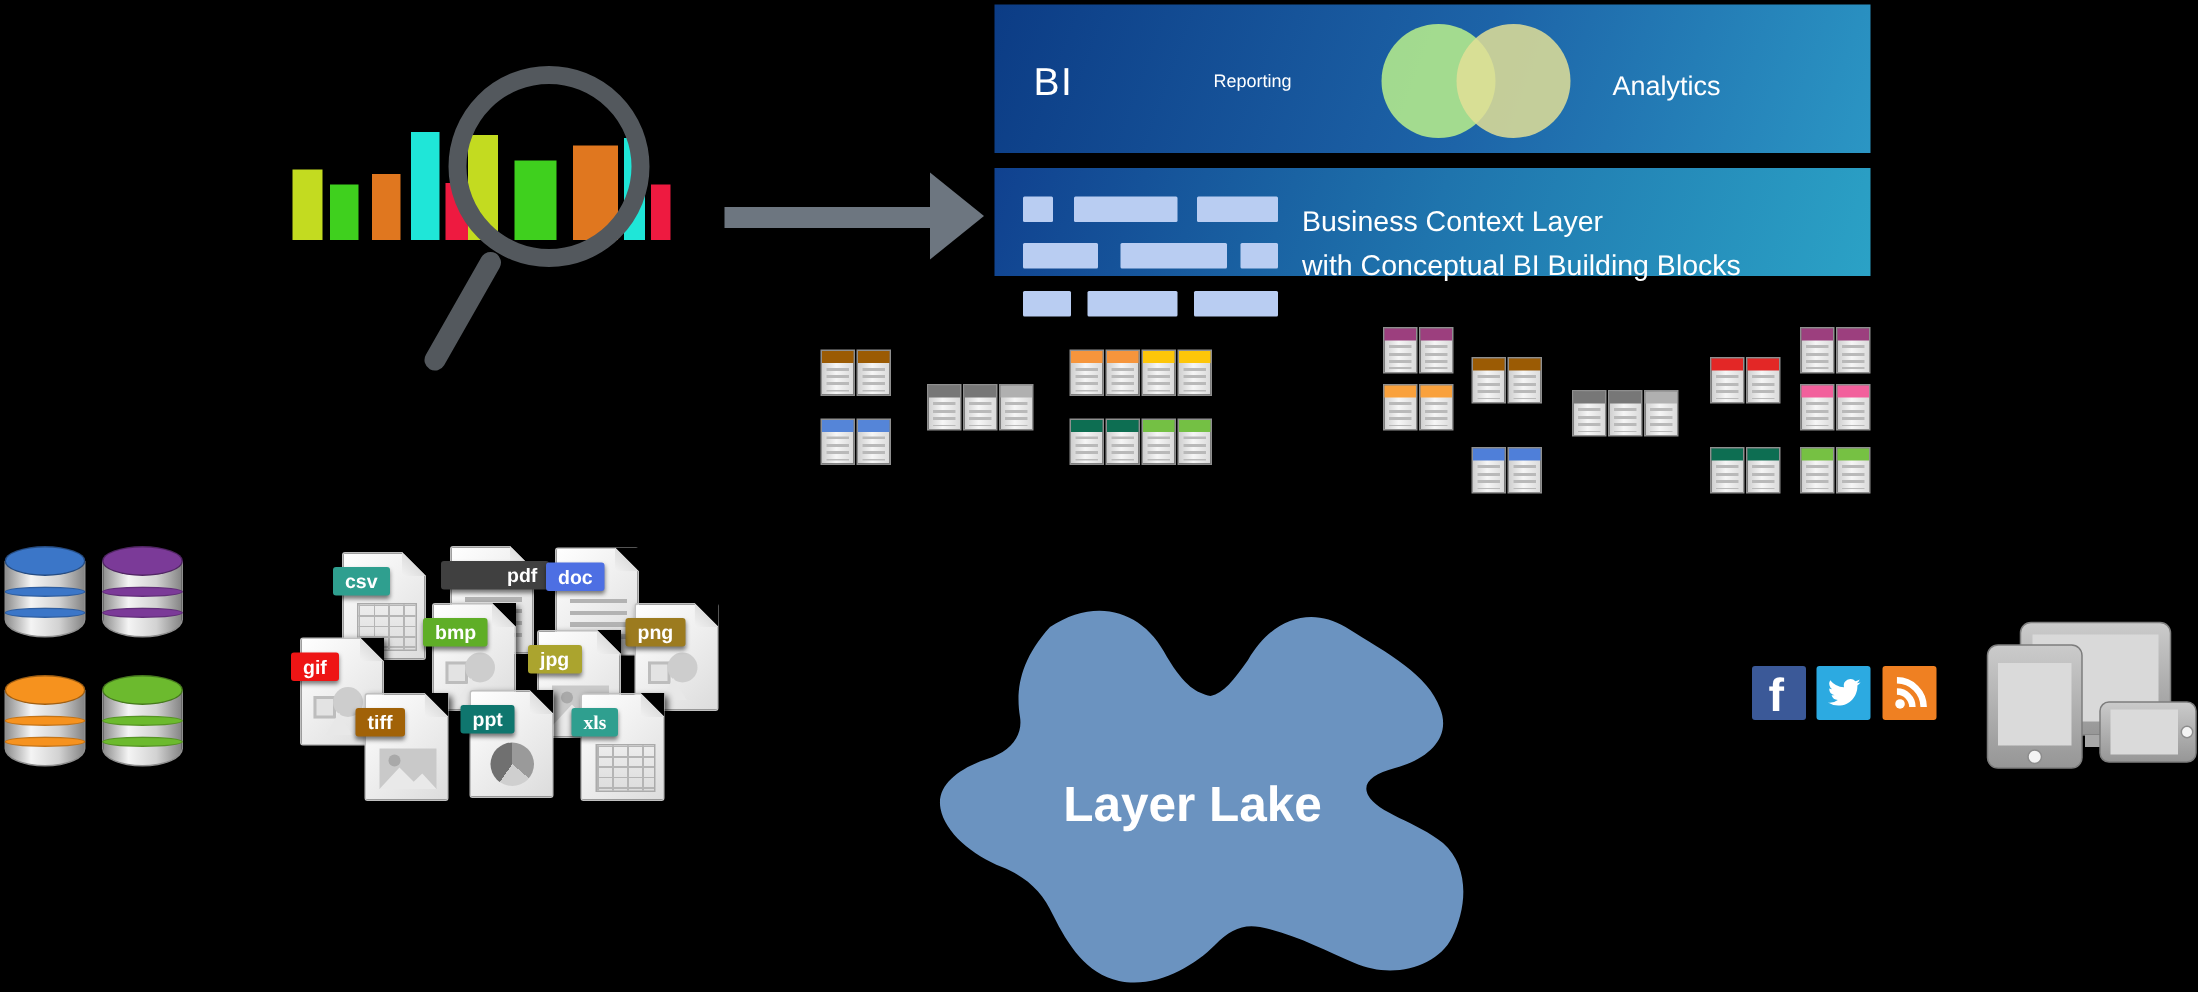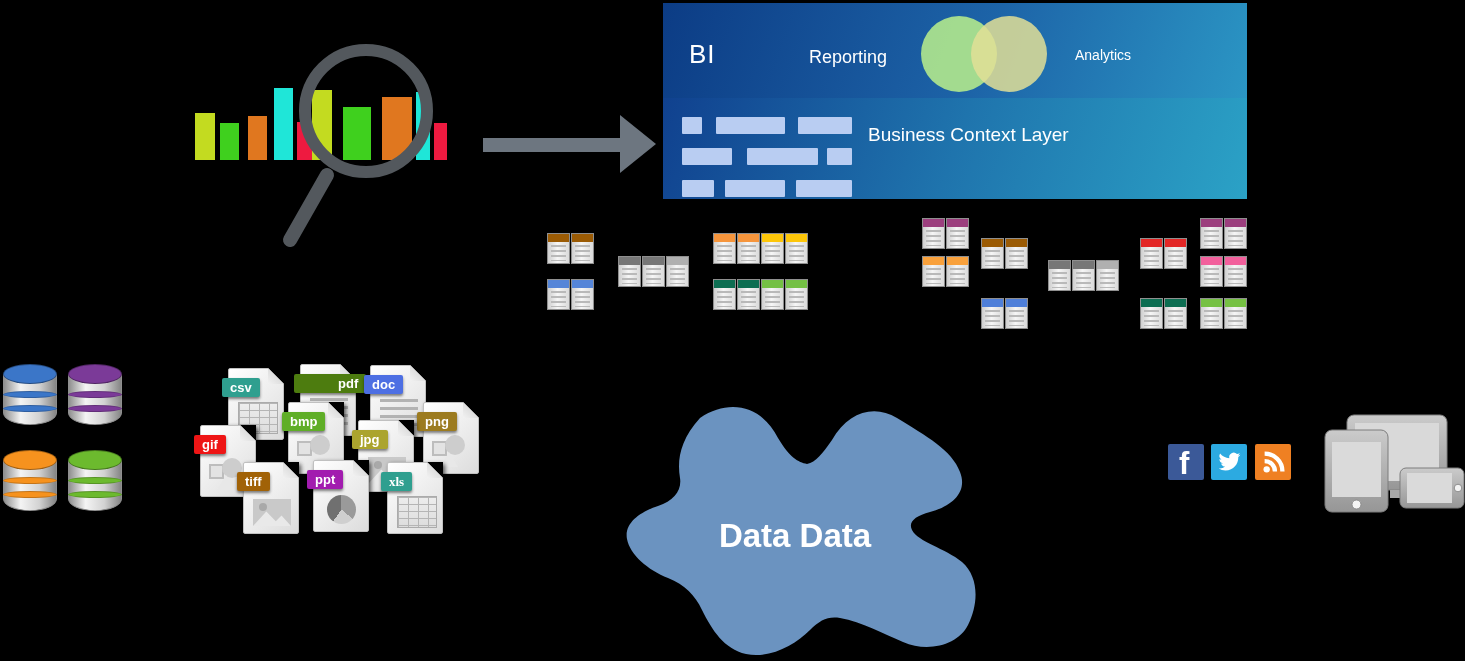--- a/index.html
+++ b/index.html
@@ -3,24 +3,24 @@
 <meta charset="utf-8">
 <style>
   html,body{margin:0;padding:0;background:#000;}
   .stage{position:relative;width:1465px;height:661px;background:#000;overflow:hidden;
          font-family:"Liberation Sans",sans-serif;}
   .abs{position:absolute;}
 
   
   .banner{position:absolute;left:663px;width:584px;color:#fff;}
   #bi-banner{top:3px;height:99px;}
-  #ctx-banner{top:98px;height:101px;}
+  #ctx-banner{top:112px;height:72px;}
   .bi-label{position:absolute;left:26px;top:36px;font-size:26px;font-weight:400;letter-spacing:1px;}
-  .rep-label{position:absolute;left:146px;top:44px;font-size:18px;font-weight:400;}
-  .ana-label{position:absolute;left:412px;top:44px;font-size:14px;font-weight:400;}
+  .rep-label{position:absolute;left:146px;top:44px;font-size:12px;font-weight:400;}
+  .ana-label{position:absolute;left:412px;top:44px;font-size:18px;font-weight:400;}
   .venn{position:absolute;border-radius:50%;}
   .venn-l{left:258px;top:13px;width:76px;height:76px;}
   .venn-r{left:308px;top:13px;width:76px;height:76px;}
   .ctx-text{position:absolute;left:205px;top:22px;font-size:19px;line-height:29px;font-weight:400;}
   .brick{position:absolute;height:17px;border-radius:1px;}
 
   
   #chart .bar{position:absolute;}
   #magnifier{position:absolute;left:268px;top:28px;}
   #arrow-shaft{position:absolute;left:483px;top:138px;width:137px;height:14px;}
@@ -127,20 +127,21 @@
         <div class="brick" style="left: 135px; top: 19px; width: 54px; background: rgb(185, 205, 242);"></div>
         <div class="brick" style="left: 19px; top: 50px; width: 50px; background: rgb(185, 205, 242);"></div>
         <div class="brick" style="left: 84px; top: 50px; width: 71px; background: rgb(185, 205, 242);"></div>
         <div class="brick" style="left: 164px; top: 50px; width: 25px; background: rgb(185, 205, 242);"></div>
         <div class="brick" style="left: 19px; top: 82px; width: 32px; background: rgb(185, 205, 242);"></div>
         <div class="brick" style="left: 62px; top: 82px; width: 60px; background: rgb(185, 205, 242);"></div>
         <div class="brick" style="left: 133px; top: 82px; width: 56px; background: rgb(185, 205, 242);"></div>
       </div>
     <div class="ctx-text">
       <div>Business Context Layer</div>
+      <div>with Conceptual BI Building Blocks</div>
     </div>
   </div>
 
   <div id="tables">
       <div class="ticon" style="left: 547px; top: 233px;">
         <div class="tcol">
           <div class="thead" style="background: rgb(155, 91, 4);"></div>
           <div class="tbody2"></div>
         </div>
         <div class="tcol">
@@ -349,21 +350,21 @@
           <div class="m-grid"></div>
         </div>
         <div class="flabel" style="background: rgb(47, 159, 143);">csv</div>
       </div>
       <div class="ficon" style="left: 300px; top: 364px; z-index: 2;">
         <div class="fpage">
           <div class="fcut"></div>
           <div class="ffold"></div>
           <div class="m-lines"></div>
         </div>
-        <div class="flabel" style="background: #4d7c0f; padding-left: 44px;">pdf</div>
+        <div class="flabel" style="background: #404040; padding-left: 44px;">pdf</div>
       </div>
       <div class="ficon" style="left: 370px; top: 365px; z-index: 3;">
         <div class="fpage">
           <div class="fcut"></div>
           <div class="ffold"></div>
           <div class="m-lines"></div>
         </div>
         <div class="flabel" style="background: rgb(77, 111, 227);">doc</div>
       </div>
       <div class="ficon" style="left: 288px; top: 402px; z-index: 4;">
@@ -423,21 +424,21 @@
           </div>
         </div>
         <div class="flabel" style="background: #a16207;">tiff</div>
       </div>
       <div class="ficon" style="left: 313px; top: 460px; z-index: 9;">
         <div class="fpage">
           <div class="fcut"></div>
           <div class="ffold"></div>
           <div class="m-pie"></div>
         </div>
-        <div class="flabel" style="background: #a21caf;">ppt</div>
+        <div class="flabel" style="background: #0f766e;">ppt</div>
       </div>
       <div class="ficon" style="left: 387px; top: 462px; z-index: 10; font-family: Liberation Serif, serif;">
         <div class="fpage">
           <div class="fcut"></div>
           <div class="ffold"></div>
           <div class="m-grid"></div>
         </div>
         <div class="flabel" style="background: rgb(47, 159, 143);">xls</div>
       </div>
     </div>
@@ -458,21 +459,21 @@
       C 284 244, 262 232, 240 228
       C 228 226, 220 230, 210 240
       C 195 255, 170 269, 146 264
       C 124 259, 112 240, 102 220
       C 95 205, 85 195, 68 188
       C 48 180, 30 165, 27 149
       C 24 133, 40 122, 58 116
       C 74 111, 82 100, 80 88
       C 77 70, 80 50, 100 28 Z" fill="#6b93c0"></path>
   </svg>
-  <div id="lake-label">Data Data</div>
+  <div id="lake-label">Layer Lake</div>
 
   <div class="social" id="fb-icon" style="left: 1168px; background: rgb(59, 89, 152);">
     <span class="fglyph">f</span>
   </div>
   <div class="social" id="tw-icon" style="left: 1211px; background: rgb(44, 170, 225);">
     <svg width="26" height="24" viewBox="0 0 24 24">
       <path fill="#ffffff" d="M23.4 4.8c-.8.36-1.66.6-2.56.7a4.5 4.5 0 0 0 1.97-2.48c-.87.52-1.83.9-2.85 1.1a4.48 4.48 0 0 0-7.64 4.08A12.7 12.7 0 0 1 3.1 3.54a4.48 4.48 0 0 0 1.39 5.98 4.4 4.4 0 0 1-2.03-.56v.06a4.48 4.48 0 0 0 3.6 4.4 4.5 4.5 0 0 1-2.03.07 4.48 4.48 0 0 0 4.18 3.11A9 9 0 0 1 1.6 18.4a12.7 12.7 0 0 0 6.88 2c8.26 0 12.78-6.84 12.78-12.77l-.01-.58a9.1 9.1 0 0 0 2.15-2.25z"></path>
     </svg>
   </div>
   <div class="social" id="rss-icon" style="left: 1255px; background: rgb(239, 128, 34);">

